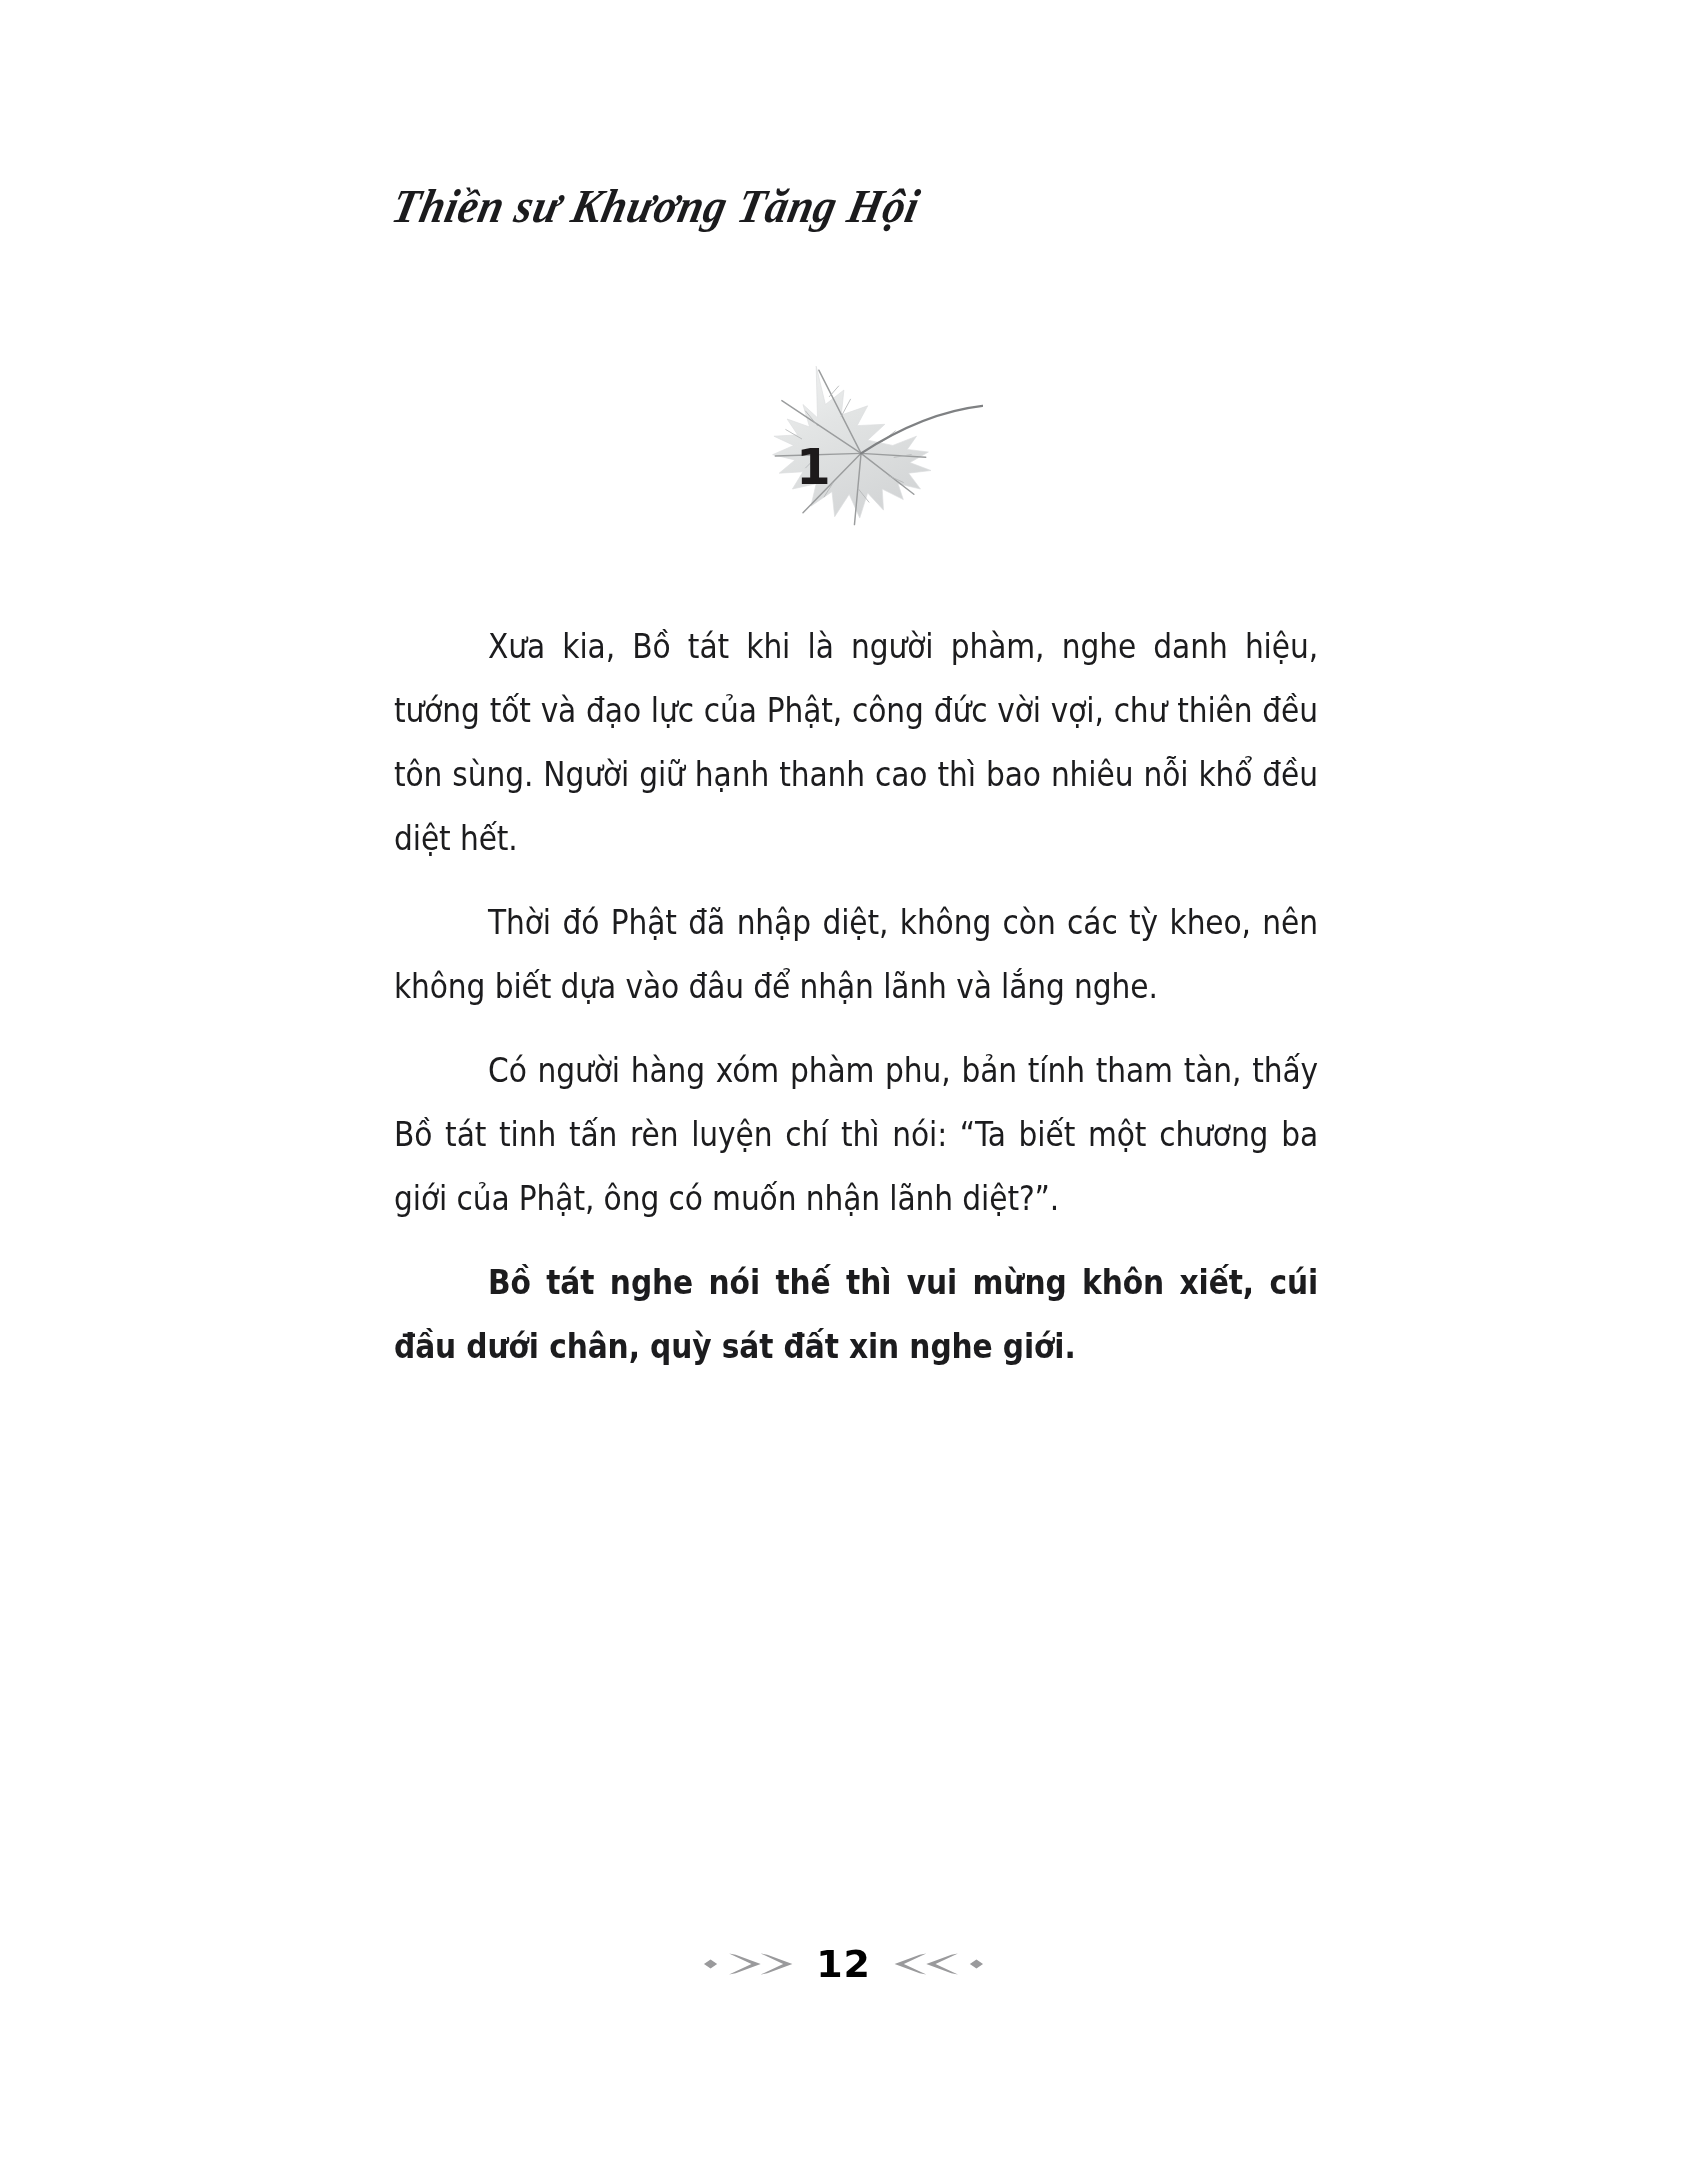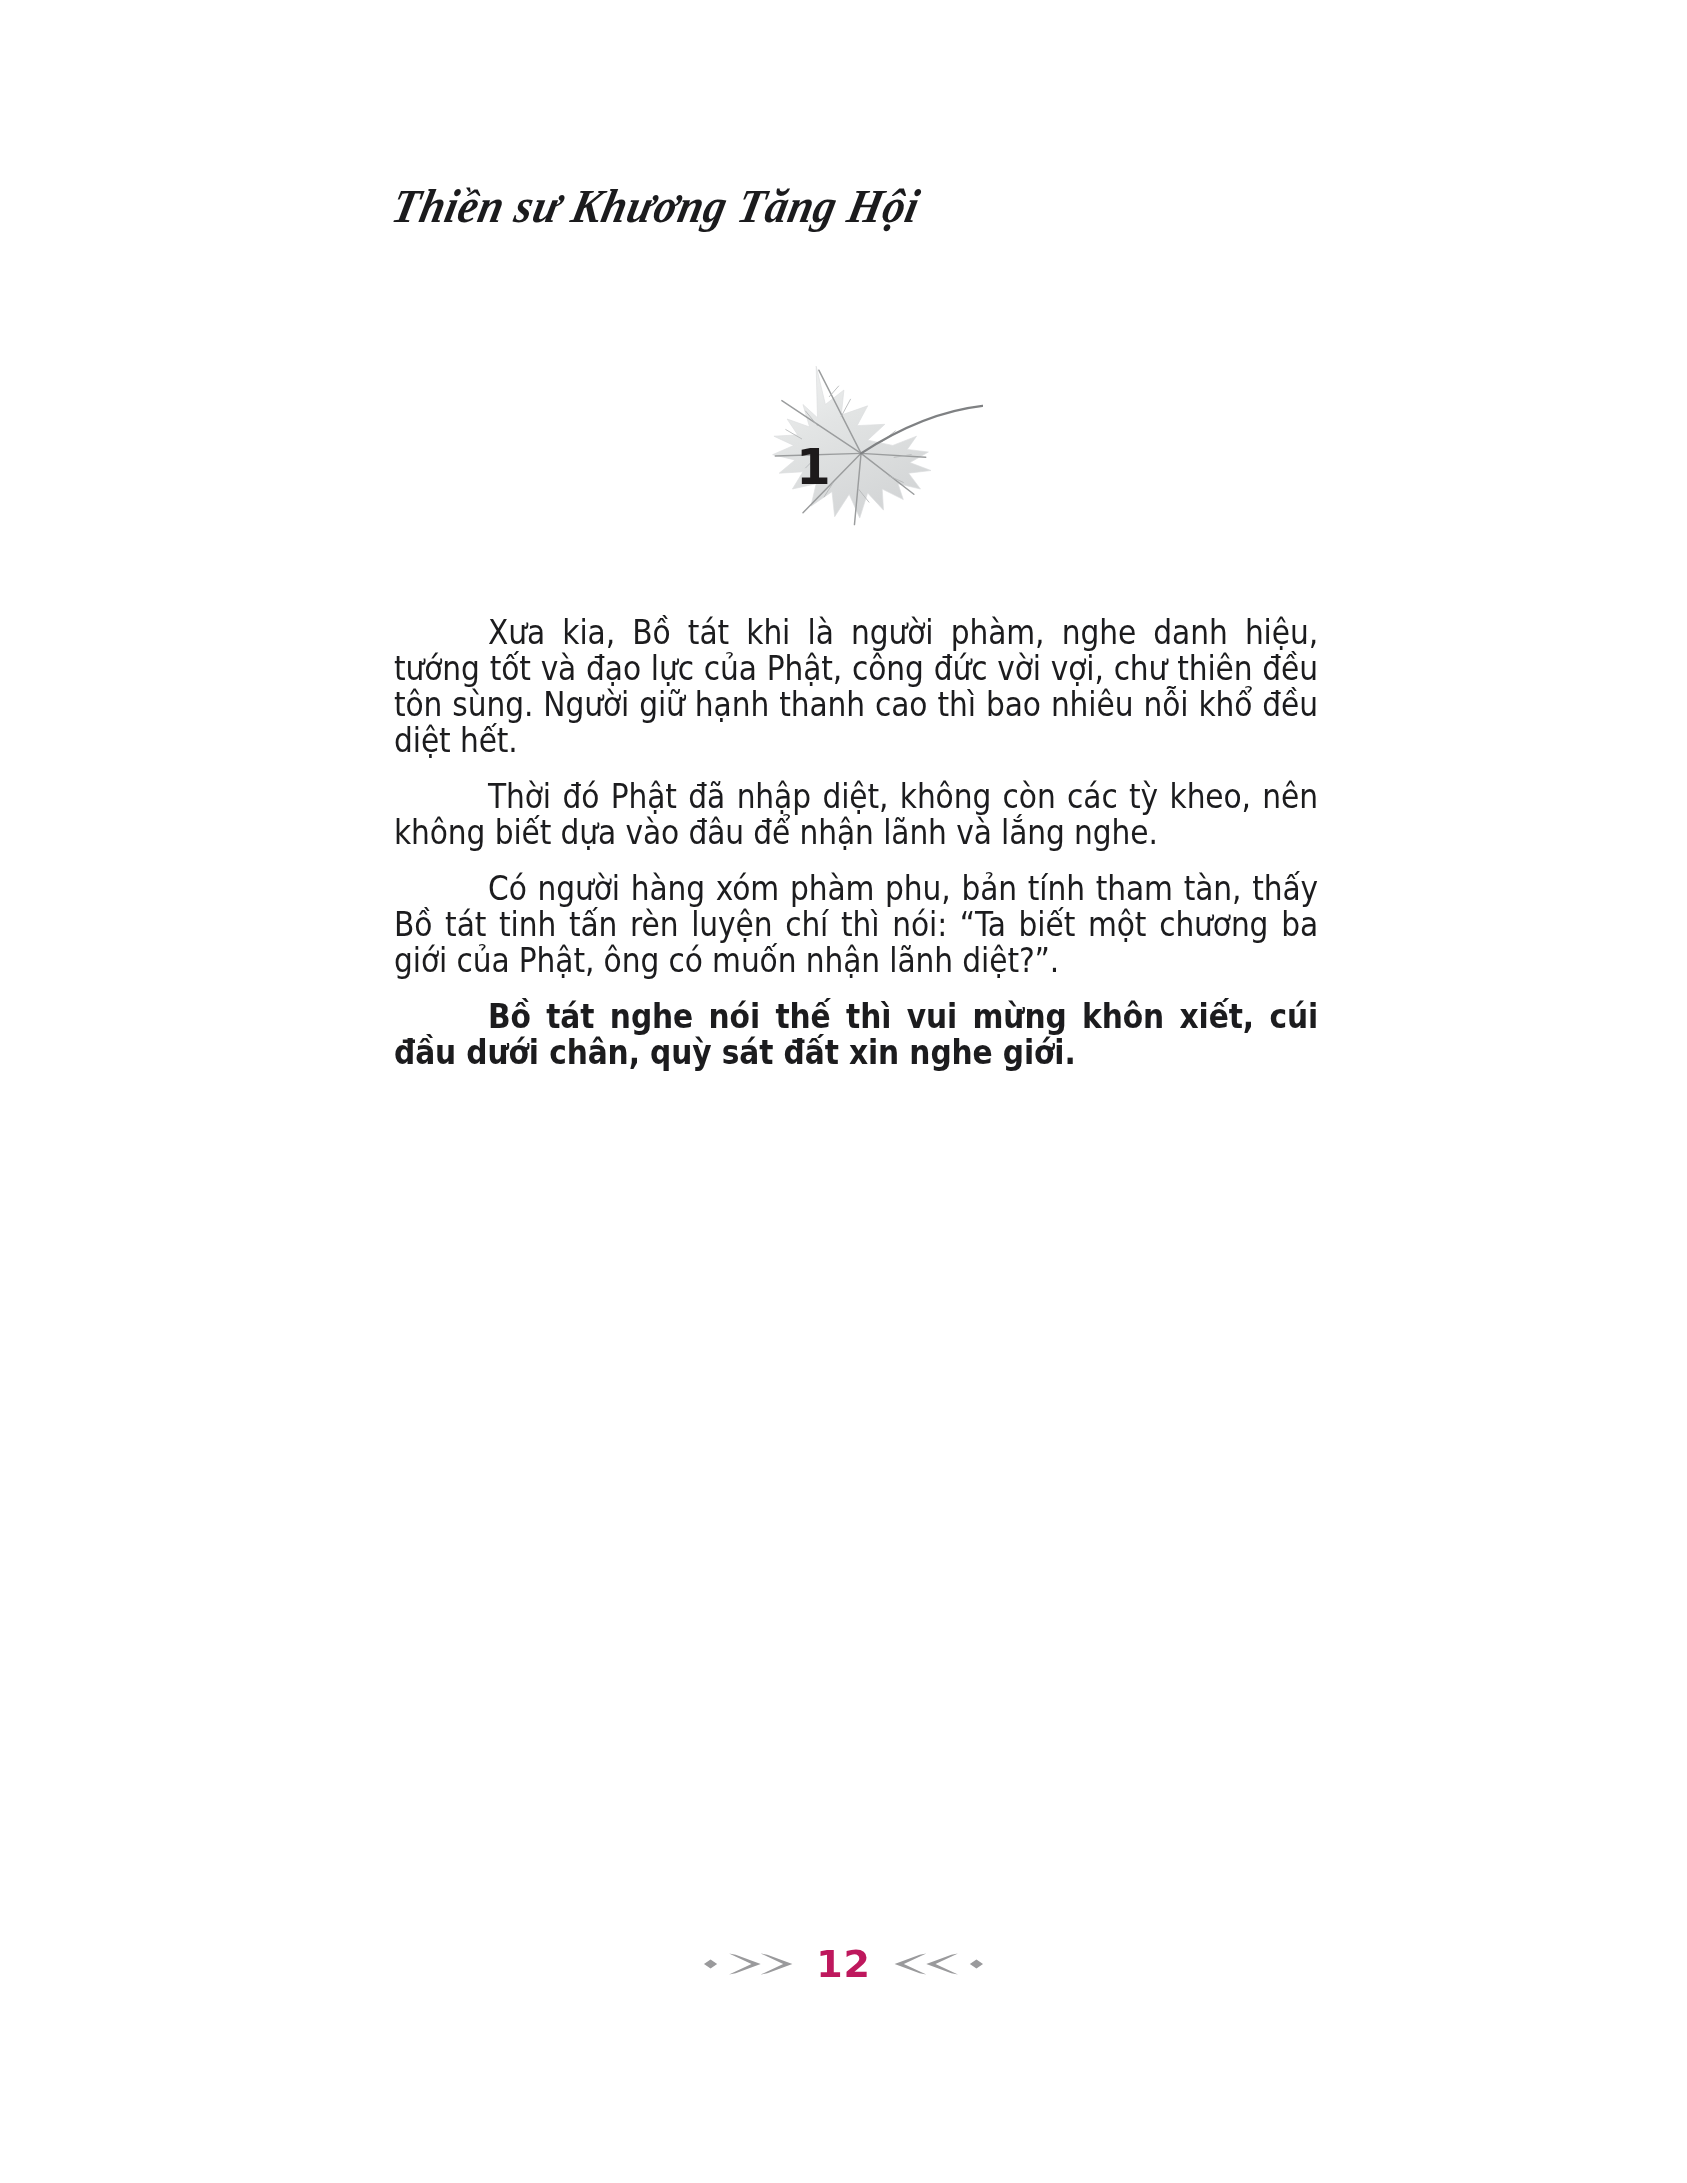--- a/index.html
+++ b/index.html
@@ -86,21 +86,21 @@
     left: 394px;
     top: 615px;
     width: 924px;
   }
   .body-column p {
     margin: 0 0 20px 0;
     text-indent: 94px;
     text-align: justify;
     font-family: "DejaVu Sans Condensed", "Liberation Sans Narrow", "Liberation Sans", sans-serif;
     font-size: 33px;
-    line-height: 36px;
+    line-height: 64px;
     color: #1c1c1e;
     font-weight: 400;
     letter-spacing: -0.1px;
     word-spacing: 0px;
     text-justify: inter-word;
     hyphens: none;
     transform-origin: left top;
   }
   .body-column p:last-child {
     margin-bottom: 0;
@@ -120,21 +120,21 @@
   }
   .orn {
     display: block;
     line-height: 0;
   }
   .folio {
     font-family: "DejaVu Sans", sans-serif;
     font-weight: 700;
     font-size: 38px;
     line-height: 1;
-    color: #be185d;
+    color: #000000;
     letter-spacing: 0.7px;
   }
 </style>
 </head>
 <body>
 
 <div class="page">
 
   <div class="running-header">
     <span class="rh-text">Thiền sư Khương Tăng Hội</span>

